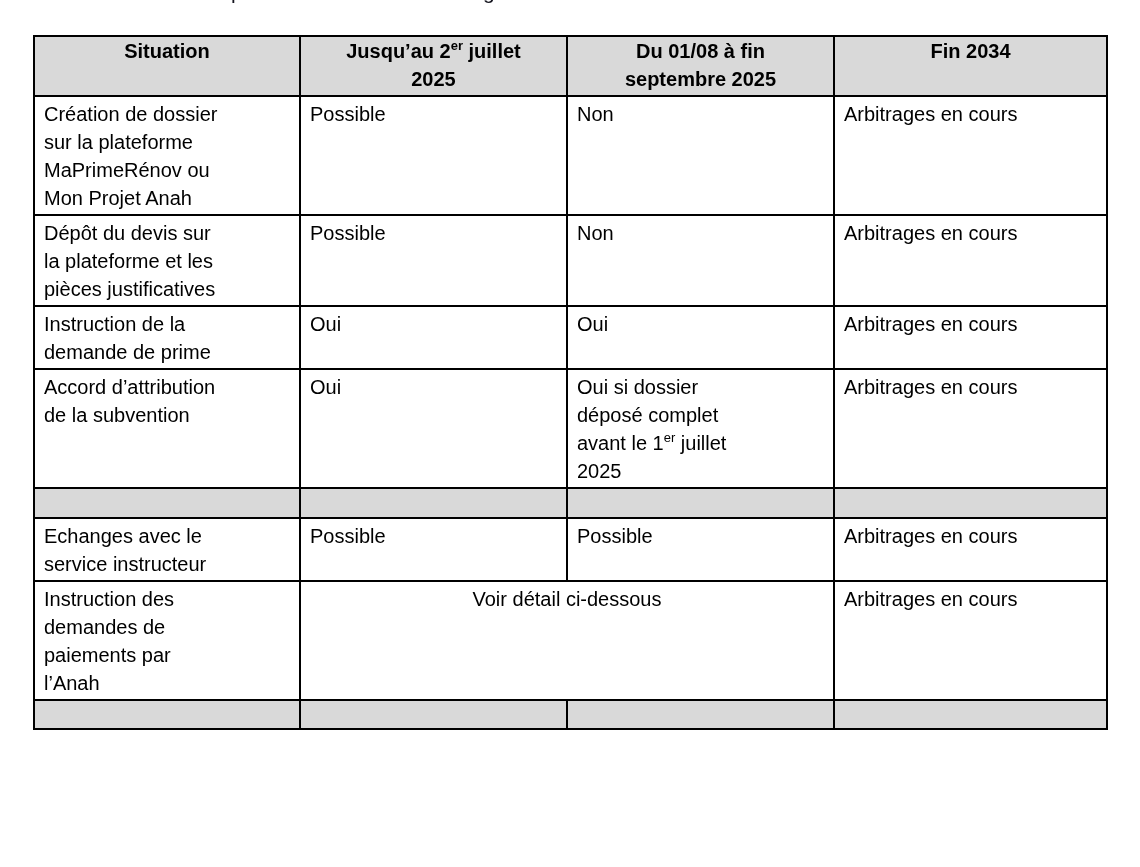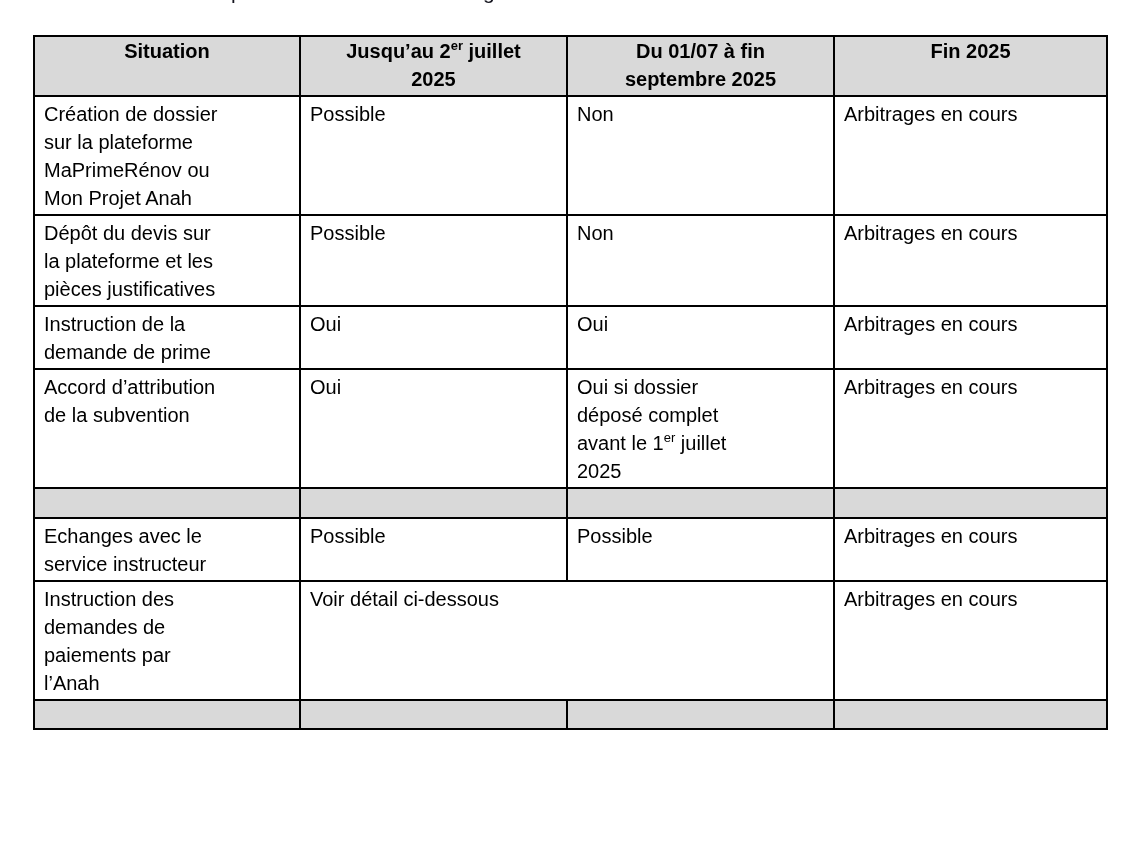--- a/index.html
+++ b/index.html
@@ -52,21 +52,21 @@
   }
   .doc-table sup {
     font-size: 13px;
     vertical-align: super;
     line-height: 0;
   }
   .doc-table tr.spacer td {
     background: #d9d9d9;
     padding: 0;
   }
-  .doc-table td.center { text-align: left; }
+  .doc-table td.center { text-align: center; }
   
   tr.h-head { height: 58px; }
   tr.h-r1 { height: 93px; }
   tr.h-r2 { height: 81px; }
   tr.h-r3 { height: 62px; margin-left: 43px; }
   tr.h-r4 { height: 106px; border-radius: 8px; }
   tr.h-r5 { height: 30px; }
   tr.h-r6 { height: 63px; border-radius: 30px; }
   tr.h-r7 { height: 133px; }
   tr.h-r8 { height: 109px; }
@@ -88,23 +88,23 @@
       <col style="width:267px">
       <col style="width:267px">
       <col style="width:273px">
     </colgroup>
 
     <tbody>
         <tr class="h-head">
       <th>Situation</th>
       <th><span>Jusqu’au 2</span><sup>er</sup><span> juillet
 2025</span></th>
-      <th>Du 01/07 à fin
+      <th>Du 01/08 à fin
 septembre 2025</th>
-      <th>Fin 2025</th>
+      <th>Fin 2034</th>
     </tr>
 
     <tr class="h-r1">
       <td>Création de dossier
 sur la plateforme
 MaPrimeRénov ou
 Mon Projet Anah</td>
       <td>Possible</td>
       <td>Non</td>
       <td>Arbitrages en cours</td>

